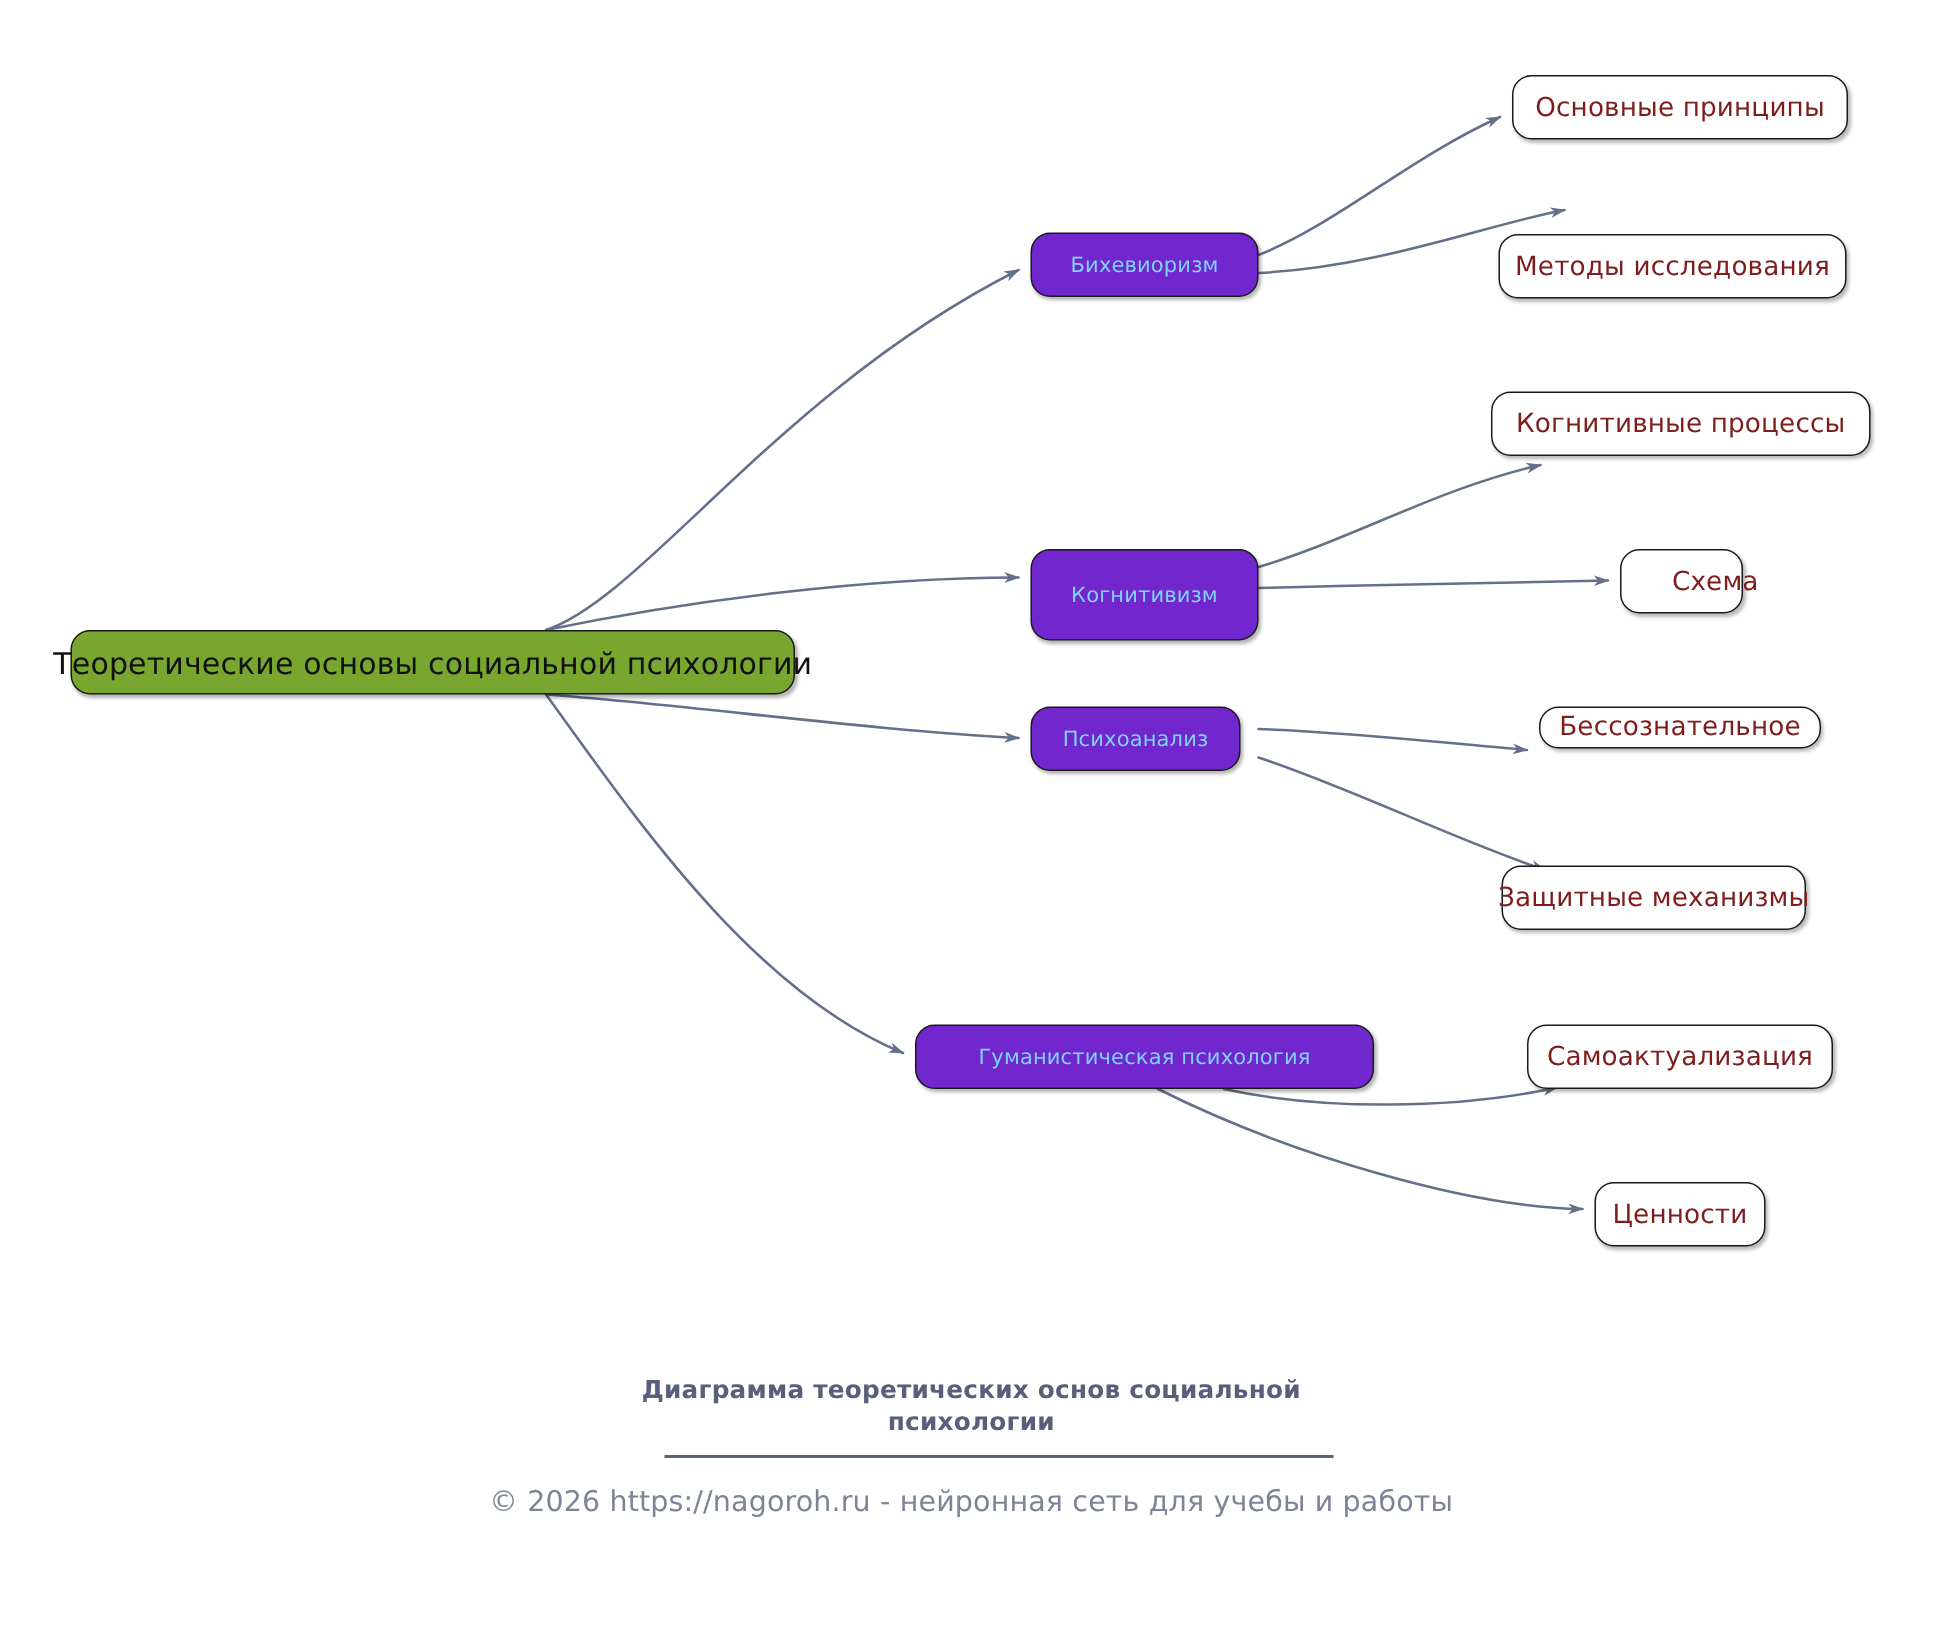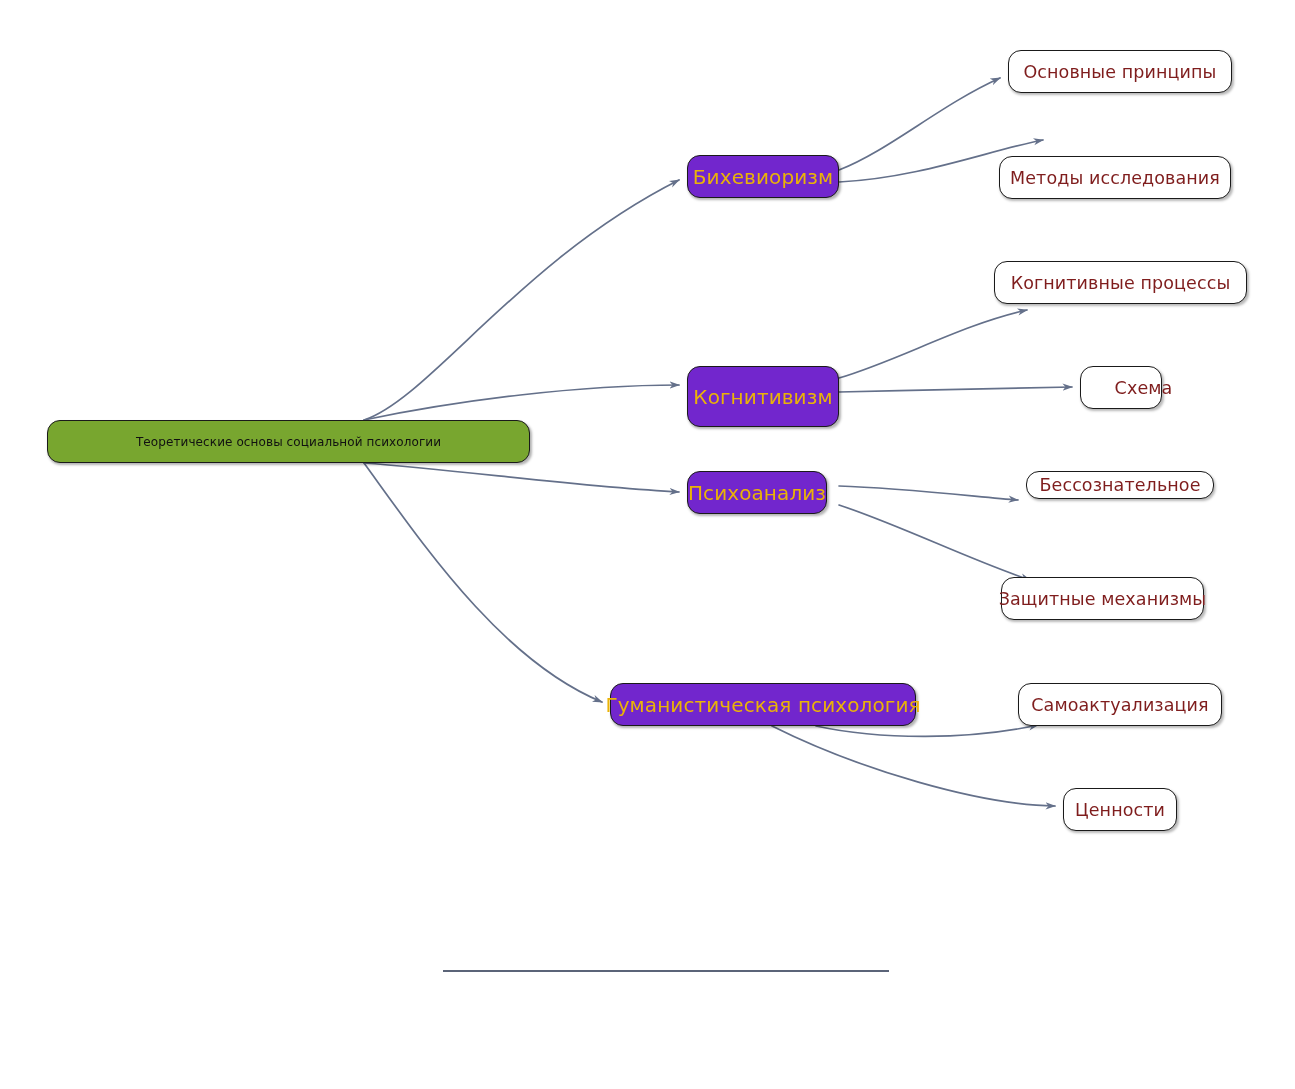--- a/index.html
+++ b/index.html
@@ -38,29 +38,29 @@
     justify-content: center;
     border-radius: 12px;
     white-space: nowrap;
     font-family: "DejaVu Sans", sans-serif;
     letter-spacing: 0.1px;
   }
   .node-root {
     background: #78a62f;
     border: 1.6px solid #1a1a1a;
     color: #111111;
-    font-size: 12px;
+    font-size: 20px;
     border-radius: 13px;
     box-shadow: 1.5px 2px 2.5px rgba(0,0,0,0.30);
   }
   .node-branch {
     background: #7226cd;
     border: 1.6px solid #1a1a1a;
-    color: #eab308;
-    font-size: 20px;
+    color: #7dd3fc;
+    font-size: 14px;
     border-radius: 13px;
     box-shadow: 1.5px 2px 2.5px rgba(0,0,0,0.30);
   }
   .node-leaf {
     background: #ffffff;
     border: 1.6px solid #1a1a1a;
     color: #7f1d1d;
     font-size: 17.5px;
     border-radius: 13px;
     box-shadow: 1.5px 2px 2.5px rgba(0,0,0,0.28);
@@ -159,16 +159,19 @@
       </div>
       <div class="node node-leaf" style="left: 1018px; top: 683px; width: 204px; height: 43px;">
         <span>Самоактуализация</span>
       </div>
       <div class="node node-leaf" style="left: 1063px; top: 788px; width: 114px; height: 43px;">
         <span>Ценности</span>
       </div>
     </div>
 
   <div class="footer footer-title">
+    <span>Диаграмма теоретических основ социальной</span>
+    <span class="line2">психологии</span>
   </div>
   <div class="footer-rule"></div>
+  <div class="footer footer-copy">© 2026 https://nagoroh.ru - нейронная сеть для учебы и работы</div>
 
 </div>
 
 </body></html>

